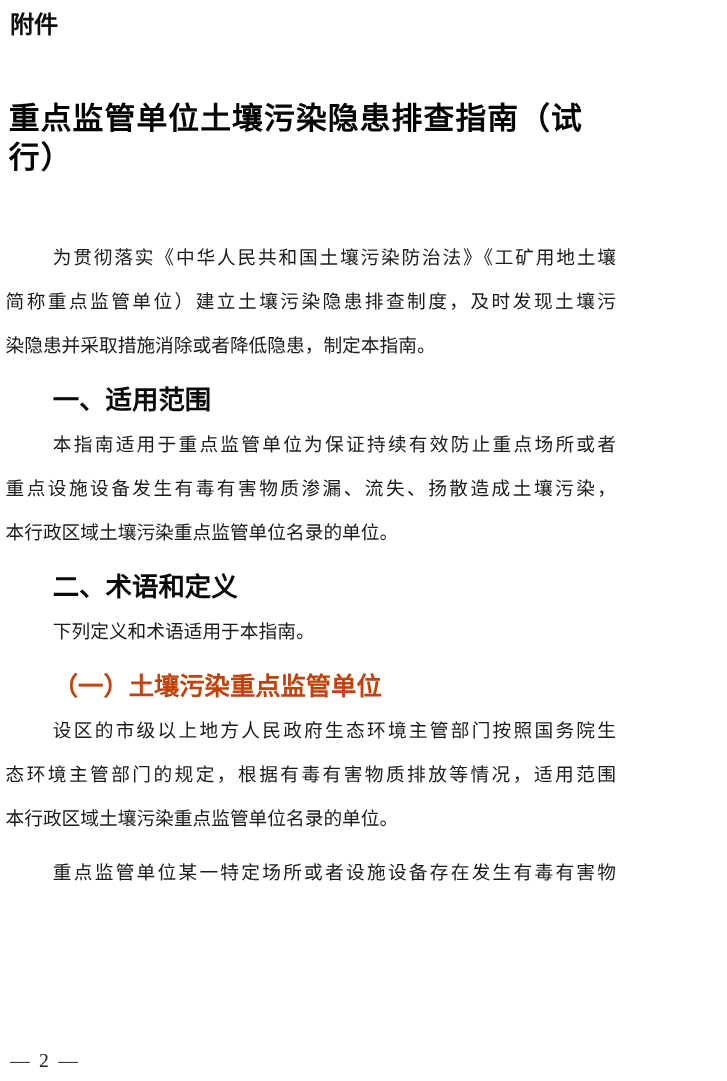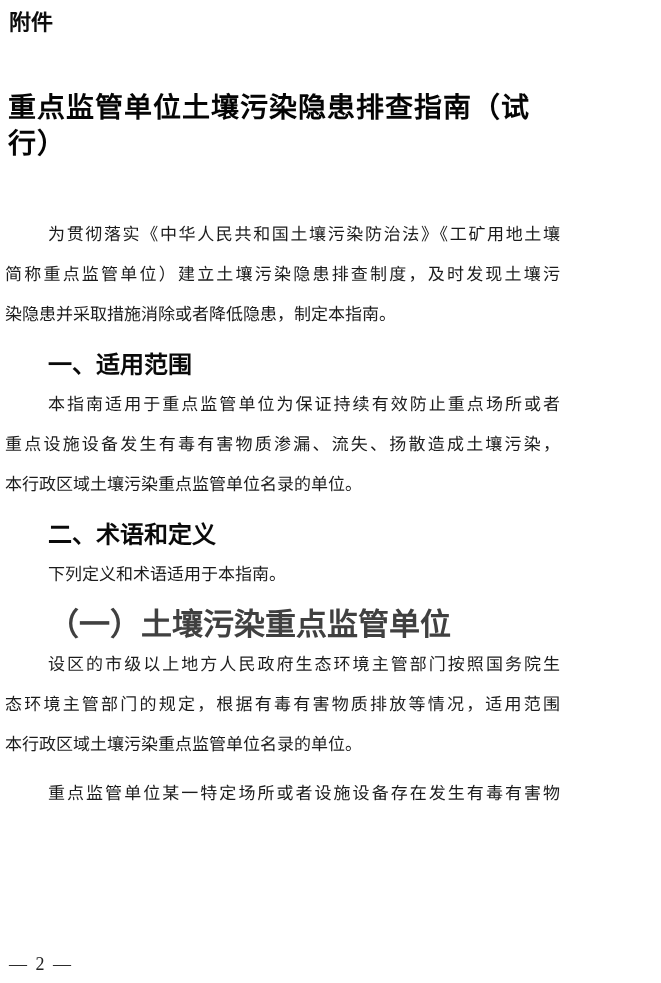--- a/index.html
+++ b/index.html
@@ -60,23 +60,23 @@
     font-weight: 700;
     font-size: 24px;
     line-height: 40px;
     color: #0a0a0a;
   }
   .h-sub {
     margin-top: 10px;
     padding-left: 43px;
     font-family: "Liberation Serif", serif;
     font-weight: 700;
-    font-size: 31px;
+    font-size: 23px;
     line-height: 40px;
-    color: #404040;
+    color: #c2410c;
   }
   .footer {
     position: absolute;
     left: 9px;
     bottom: 8px;
     font-family: "Liberation Serif", serif;
     font-size: 18px;
     line-height: 22px;
     letter-spacing: 2px;
     color: #222222;

